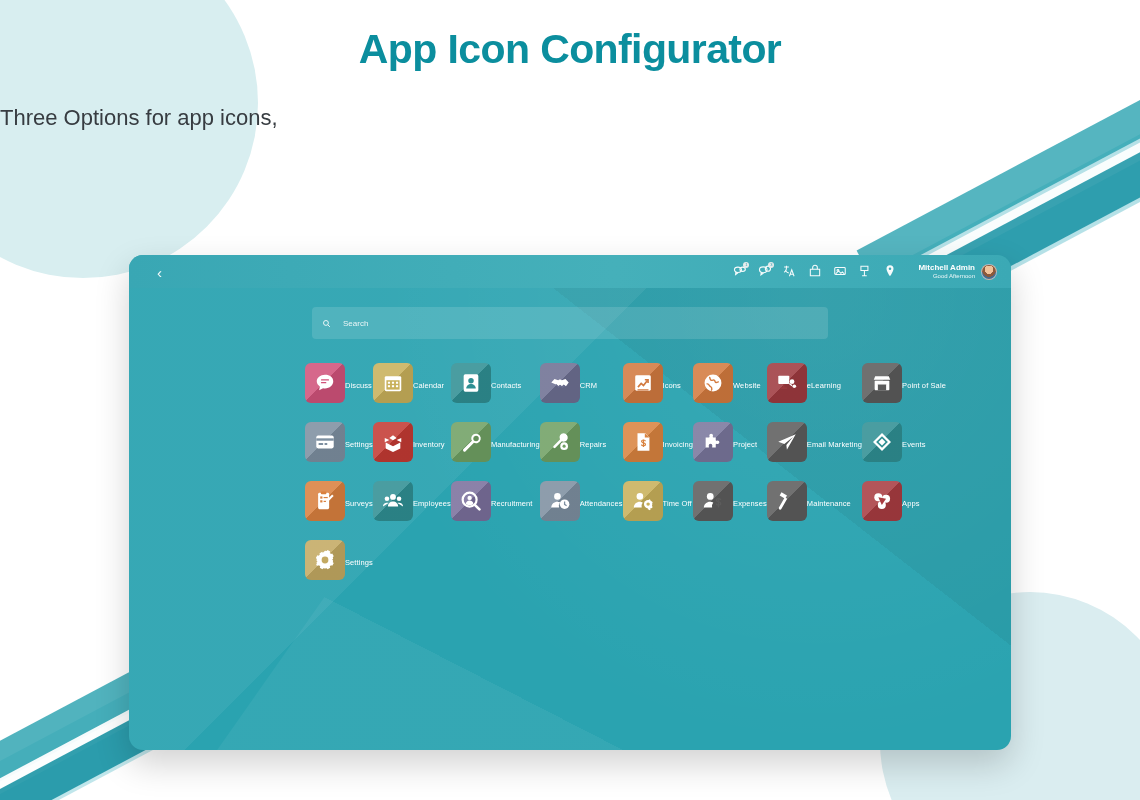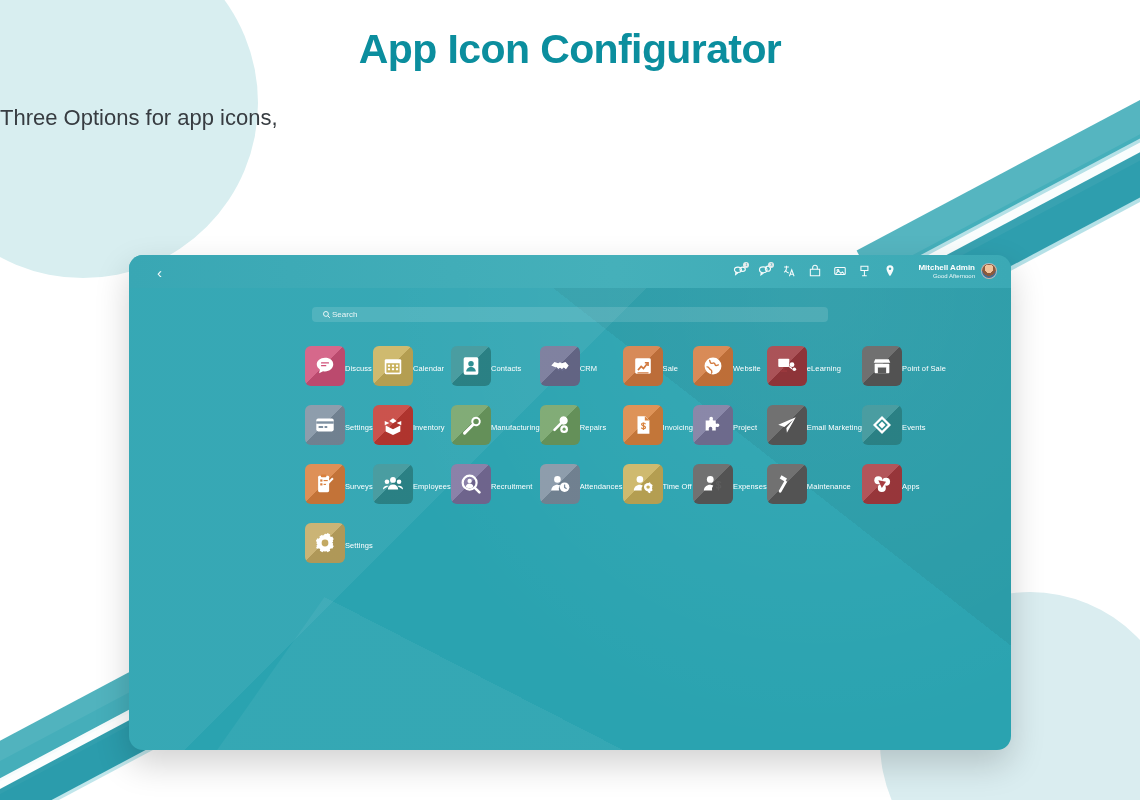--- a/index.html
+++ b/index.html
@@ -81,36 +81,36 @@
     color:#ffffff; font-size:15px; line-height:1; opacity:.95;
   }
   .sys-icons { display:flex; align-items:center; gap:11px; margin-left:auto; }
   .sys-icons svg { display:block; }
   .sys-ico { position:relative; width:14px; height:14px; color:#fff; opacity:.95; }
   .badge-dot {
     position:absolute; right:-2px; top:-2px; width:6px; height:6px;
     border-radius:50%; background:#f0f0f0;
     font-size:4px; color:#2aa3b0; line-height:6px; text-align:center;
   }
-  .user-box { display:flex; align-items:flex-start; gap:6px; margin-left:10px; }
+  .user-box { display:flex; align-items:flex-end; gap:6px; margin-left:10px; }
   .user-text { text-align:right; color:#fff; line-height:1.15; }
   .user-name { font-size:8px; font-weight:bold; display:block; }
   .user-greet { font-size:6px; opacity:.9; display:block; }
   .avatar {
     width:16px; height:16px; border-radius:50%;
     background: radial-gradient(circle at 50% 34%, #f0c39a 0 36%, #8b5a3c 37% 60%, #4a6b8a 61%);
     border:1px solid rgba(255,255,255,.55);
   }
 
   
   .search-wrap { position:relative; z-index:3; padding: 19px 0 0 0; display:flex; justify-content:center; }
   .search-bar {
-    width:516px; height:15px; border-radius:4px;
+    width:516px; height:32px; border-radius:4px;
     background: rgba(255,255,255,0.13);
-    display:flex; align-items:center; gap:1px; padding:0 10px;
+    display:flex; align-items:center; gap:12px; padding:0 10px;
   }
   .search-bar .mag { width:9px; height:9px; color:#ffffff; opacity:.9; }
   .search-ph { font-size:8px; color:rgba(255,255,255,.88); }
 
   
   .app-grid {
     position:relative; z-index:3;
     width:530px; margin: 24px auto 0 auto;
     display:grid; grid-template-columns: repeat(8, 1fr);
     row-gap:19px; column-gap:0;
@@ -286,21 +286,21 @@
         <div class="app-cell">
           <div class="app-icon" style="background: rgb(209, 121, 63);">
             <span class="shade"></span>
             <svg viewBox="0 0 24 24">
               <rect x="3.5" y="3.5" width="17" height="17" rx="1.6"></rect>
               <path d="M6.5 16.5l3.5-4 2.5 2.2 4.5-5.8" fill="none" stroke="#d1793f" stroke-width="1.8"></path>
               <path d="M14 8.4h3.5v3.5" fill="none" stroke="#d1793f" stroke-width="1.8"></path>
               <path d="M6 19.5h12" stroke="#d1793f" stroke-width="1.2"></path>
             </svg>
           </div>
-          <div class="app-label">Sale</div>
+          <div class="app-label">Icons</div>
         </div>
         <div class="app-cell">
           <div class="app-icon" style="background: rgb(211, 122, 62);">
             <span class="shade"></span>
             <svg viewBox="0 0 24 24">
               <circle cx="12" cy="12" r="9.2"></circle>
               <path d="M8 5.5c1.2 1.5.5 3 2 3.5s2.5-1 3.5 0 .5 2.5 2 2.5 2-1 2.8-.5M5 13c1.5-.3 2.5.5 3 1.8s2 1 2.5 2.3.2 2.4-.5 3.2" fill="none" stroke="#d37a3e" stroke-width="1.5"></path>
             </svg>
           </div>
           <div class="app-label">Website</div>

